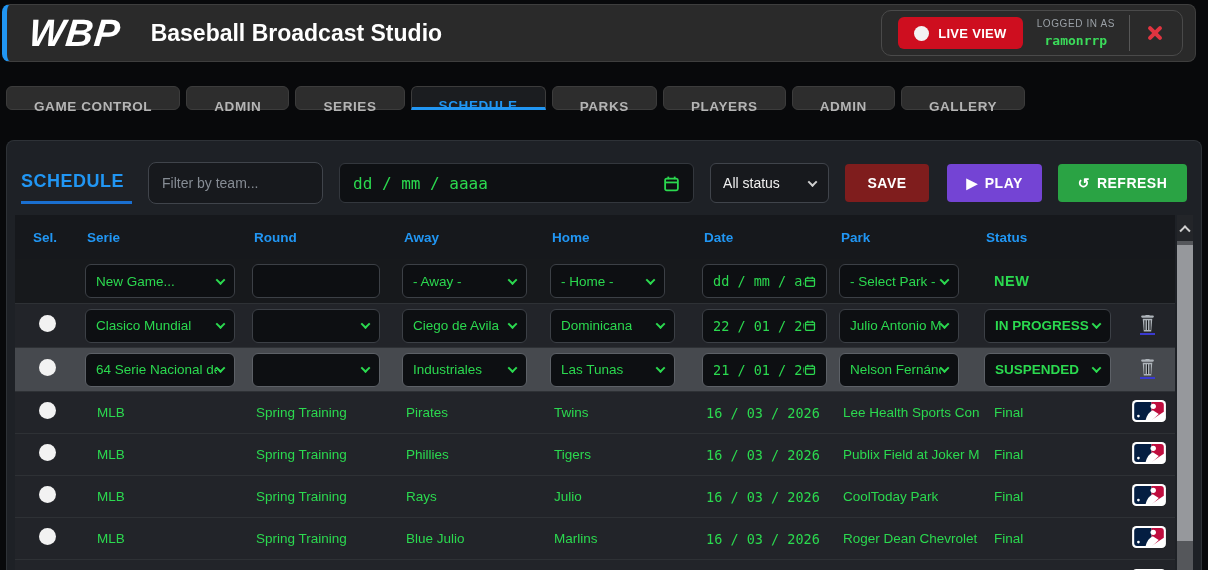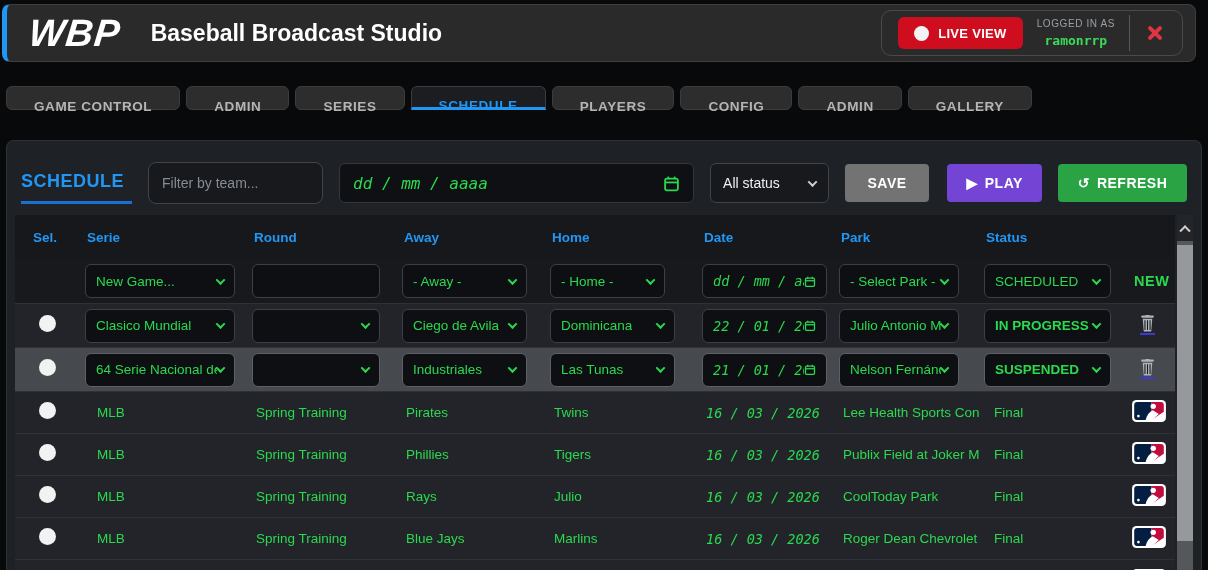--- a/index.html
+++ b/index.html
@@ -65,36 +65,36 @@
   }
   .filter-input {
     width:175px; height:42px; background:#17191d; border:1px solid #40444b; border-radius:8px;
     color:#e8e8e8; padding:16px 13px; font-size:14px; font-family:inherit; outline:none;
   }
   .filter-input::placeholder { color:#868c94; }
   .date-box {
     width:360px; height:40px; background:#0e1013; border:1px solid #33373d; border-radius:6px;
     display:flex; align-items:center; justify-content:space-between; padding:0 13px; cursor:pointer;
   }
-  .mono { font-family:"DejaVu Sans Mono", monospace;font-style:italic; }
+  .mono { font-family:"DejaVu Sans Mono", monospace; }
   .green { color:#2bd94f; }
   .status-filter {
     width:120px; height:40px; background:#17191d; border:1px solid #40444b; border-radius:6px;
     display:flex; align-items:center; justify-content:space-between; padding:12px 12px;
     color:#f0f0f0; font-size:14px; cursor:pointer;
   }
   .chev { width:7px; height:7px; border-right:2px solid #2bd94f; border-bottom:2px solid #2bd94f;
     transform:rotate(45deg) translate(-1px,-1px); flex:0 0 auto; }
   .chev.gray { border-color:#cfcfcf; }
   .btn {
     height:38px; border:none; border-radius:4px; color:#fff; font-weight:bold;
     font-size:14px; letter-spacing:.5px; cursor:pointer; font-family:inherit;
     display:flex; align-items:center; justify-content:center; gap:7px;
   }
-  .btn-save { width:86px; background:#737373;text-align:right; }
+  .btn-save { width:86px; background:#7f1d1d;text-align:right; }
   .btn-play { width:96px; background:#7444d4; margin-left:2px; }
   .btn-refresh { width:131px; background:#2aa344; }
   
   .table-wrap { position:absolute; top:74px; left:8px; right:26px; bottom:0; overflow:hidden; }
   .grid { display:grid; grid-template-columns:66px 167px 150px 148px 152px 137px 145px 140px 1fr; align-items:center; }
   .thead { height:44px; background:#16181c; color:#2196f3; font-weight:bold; font-size:13.5px; }
   .th { padding-left:6px; }
   .th-sel { padding-left:18px; }
   .row { height:44px; background:#222429; border-top:1px solid #2e3135; }
   .row.new { background:#17191c; border-top:none; height:44px; }
@@ -138,22 +138,22 @@
     <div class="vdiv"></div>
     <div class="close-x"></div>
   </div>
 </div>
 
 <nav class="tabs">
     <div class="tab">GAME CONTROL</div>
     <div class="tab">ADMIN</div>
     <div class="tab">SERIES</div>
     <div class="tab active">SCHEDULE</div>
+    <div class="tab">PARKS</div>
     <div class="tab">PLAYERS</div>
-    <div class="tab">CONFIG</div>
     <div class="tab">ADMIN</div>
     <div class="tab">GALLERY</div>
   </nav>
 
 <div class="panel">
   <div class="toolbar">
     <div class="sec-title">SCHEDULE</div>
     <input class="filter-input" placeholder="Filter by team..." style="">
     <div class="date-box">
       <span class="mono green">dd / mm / aaaa</span>
@@ -228,26 +228,20 @@
                 <line x1="11" y1="1.5" x2="11" y2="4"></line>
               </svg>
             </div>
           </div>
           <div>
             <div class="ctl " style="width:120px">
               <span class="txt">- Select Park -</span>
               <span class="chev"></span>
             </div>
           </div>
-          <div>
-            <div class="ctl " style="width:127px">
-              <span class="txt">SCHEDULED</span>
-              <span class="chev"></span>
-            </div>
-          </div>
           <div><span class="new-lbl">NEW</span></div>
         </div>
         <div class="grid row edit">
           <div><span class="radio"></span></div>
           <div>
             <div class="ctl " style="width:150px">
               <span class="txt">Clasico Mundial</span>
               <span class="chev"></span>
             </div>
           </div>
@@ -406,21 +400,21 @@
                 <path d="M23 2.5 h11 a3.5 3.5 0 0 1 3.5 3.5 v8 L23 23.5 z" fill="#bf0d3e"></path>
                 <circle cx="25" cy="7.5" r="3.2" fill="#ffffff"></circle>
                 <path d="M16 23.5 q2.5 -9 8.5 -11.5 l7 4.5 -7.5 7 z" fill="#ffffff"></path>
                 <circle cx="7.5" cy="19" r="1.6" fill="#ffffff"></circle>
               </svg></span></div>
         </div>
         <div class="grid row final">
           <div><span class="radio"></span></div>
           <div class="cell serie">MLB</div>
           <div class="cell ">Spring Training</div>
-          <div class="cell ">Blue Jays</div>
+          <div class="cell ">Blue Julio</div>
           <div class="cell ">Marlins</div>
           <div class="cell mono">16 / 03 / 2026</div>
           <div class="cell ">Roger Dean Chevrolet</div>
           <div class="cell status">Final</div>
           <div><span class="mlb"><svg width="34" height="22" viewBox="0 0 40 26">
                 <rect x="0" y="0" width="40" height="26" rx="5" fill="#ffffff"></rect>
                 <path d="M6 2.5 h17 v21 H6 a3.5 3.5 0 0 1 -3.5 -3.5 V6 A3.5 3.5 0 0 1 6 2.5 z" fill="#041e42"></path>
                 <path d="M23 2.5 h11 a3.5 3.5 0 0 1 3.5 3.5 v8 L23 23.5 z" fill="#bf0d3e"></path>
                 <circle cx="25" cy="7.5" r="3.2" fill="#ffffff"></circle>
                 <path d="M16 23.5 q2.5 -9 8.5 -11.5 l7 4.5 -7.5 7 z" fill="#ffffff"></path>

